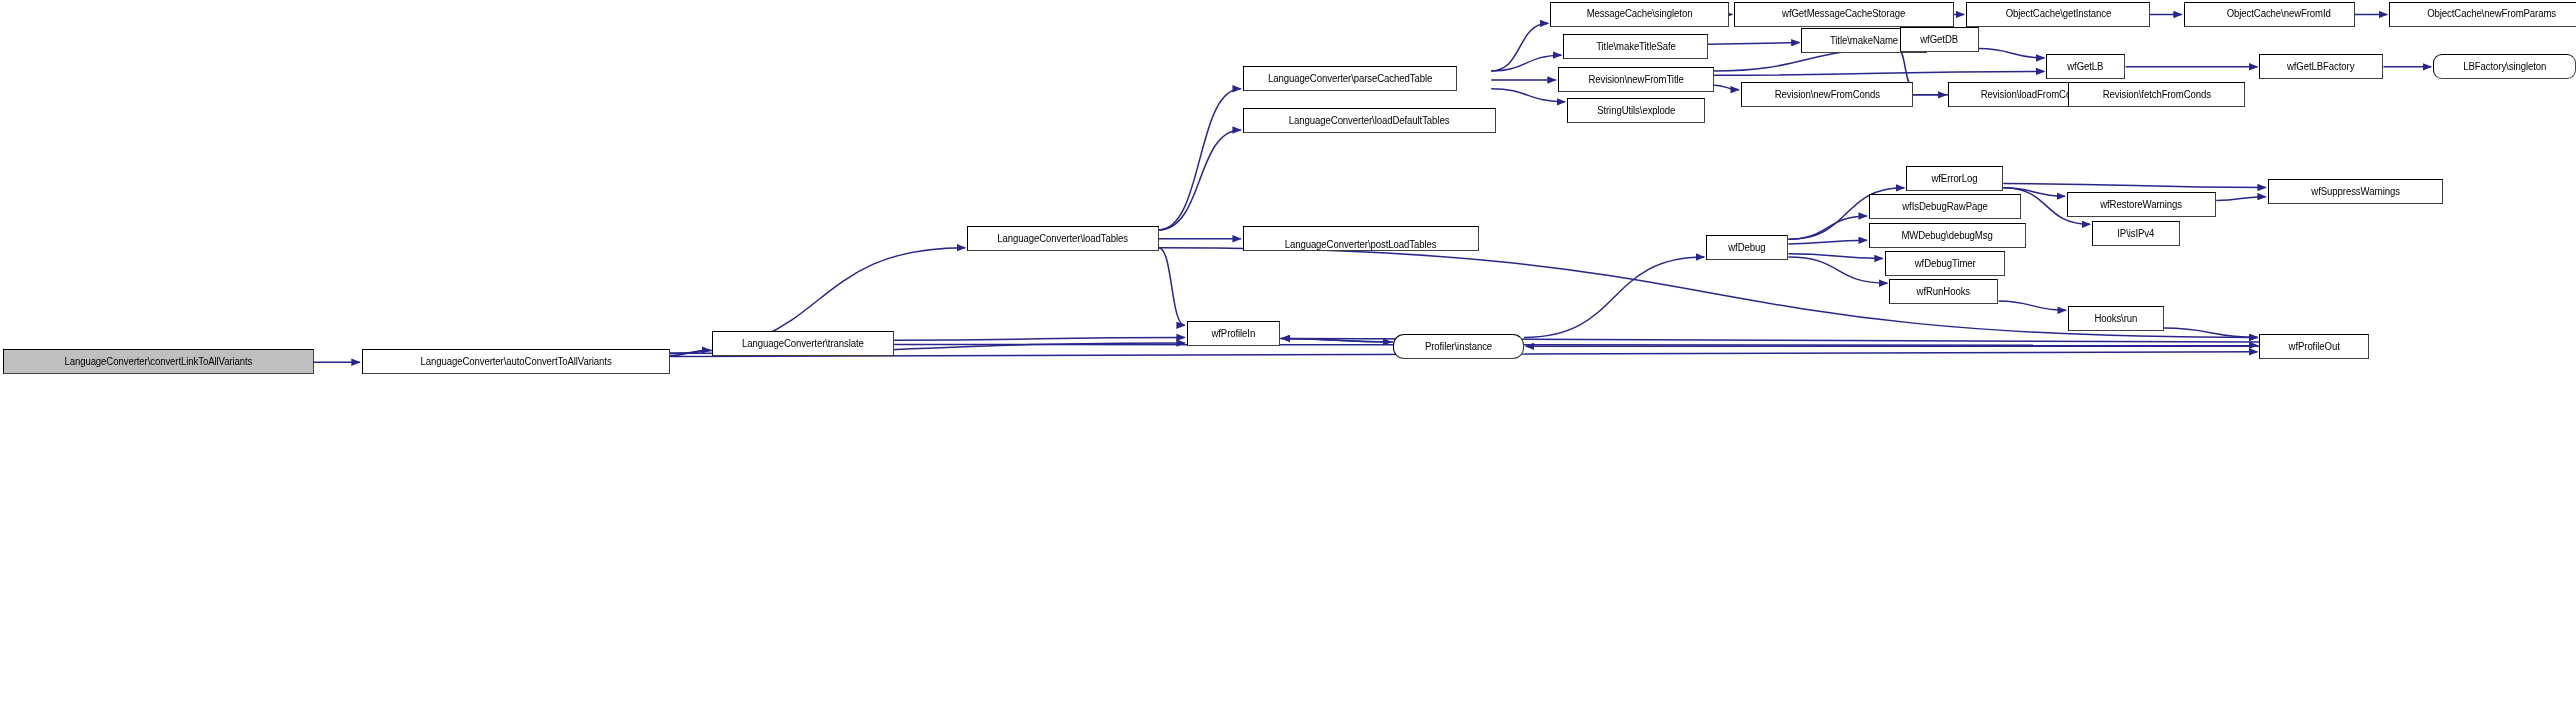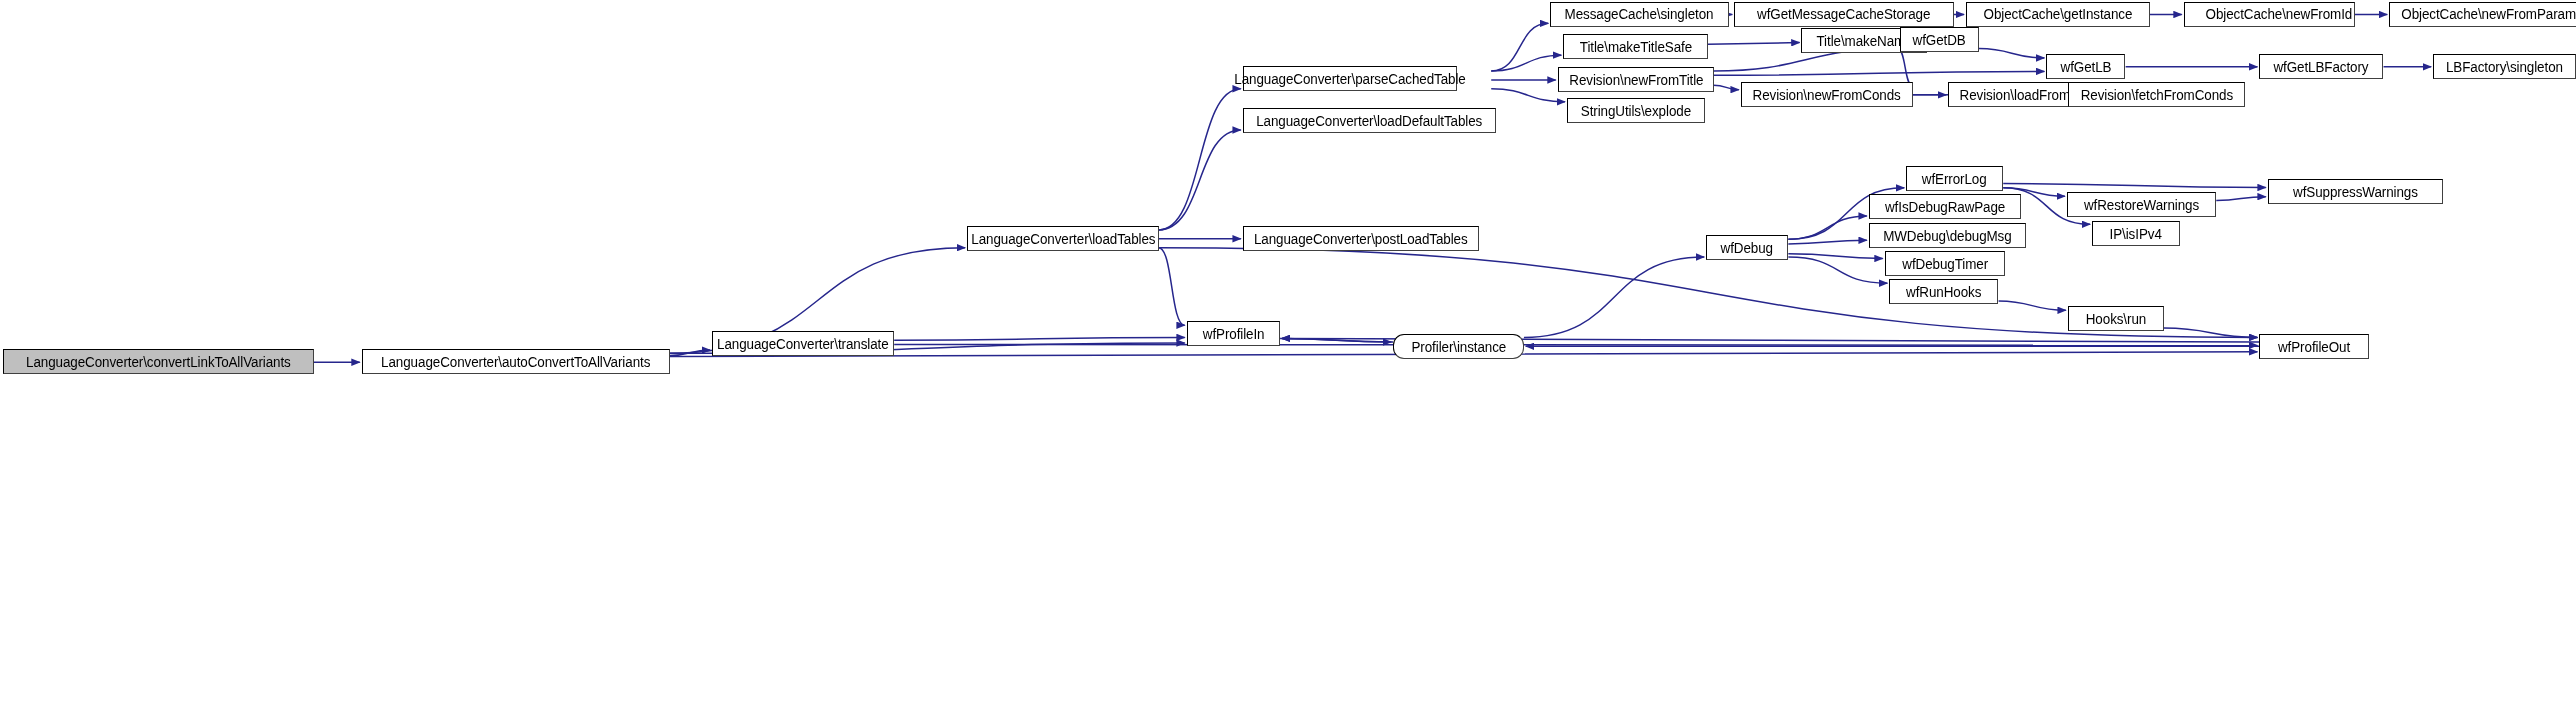--- a/index.html
+++ b/index.html
@@ -25,21 +25,21 @@
     border:0.9px solid #000000;
     border-right-width:1.9px;
     border-bottom-width:1.9px;
     border-right-color:#404040;
     border-bottom-color:#404040;
     display:flex;
     align-items:center;
     justify-content:center;
     white-space:nowrap;
     color:#000000;
-    font-size:14px;
+    font-size:10px;
     line-height:1;
     letter-spacing:-0.1px;
     z-index:5;
   }
   .gnode.root{
     background:#bfbfbf;
   }
   .nlabel{
     display:block;
     padding:0 6.5px;
@@ -112,21 +112,21 @@
       </div>
       <div class="gnode" style="left: 362px; top: 349px; width: 308px; height: 25px;">
         <span class="nlabel">LanguageConverter\autoConvertToAllVariants</span>
       </div>
       <div class="gnode" style="left: 712px; top: 331px; width: 182px; height: 25px;">
         <span class="nlabel">LanguageConverter\translate</span>
       </div>
       <div class="gnode" style="left: 967px; top: 226px; width: 192px; height: 25px;">
         <span class="nlabel">LanguageConverter\loadTables</span>
       </div>
-      <div class="gnode" style="left: 1243px; top: 226px; width: 236px; height: 25px;">
+      <div class="gnode" style="left: 1243px; top: 226px; width: 236px; height: 25px; align-items: flex-end;">
         <span class="nlabel">LanguageConverter\postLoadTables</span>
       </div>
       <div class="gnode" style="left: 1243px; top: 66px; width: 214px; height: 25px;">
         <span class="nlabel">LanguageConverter\parseCachedTable</span>
       </div>
       <div class="gnode" style="left: 1243px; top: 108px; width: 253px; height: 25px;">
         <span class="nlabel">LanguageConverter\loadDefaultTables</span>
       </div>
       <div class="gnode" style="left: 1550px; top: 1.9px; width: 179px; height: 25px;">
         <span class="nlabel">MessageCache\singleton</span>
@@ -166,21 +166,21 @@
       </div>
       <div class="gnode" style="left: 2184px; top: 1.9px; width: 171px; height: 25px; padding-left: 19px;">
         <span class="nlabel">ObjectCache\newFromId</span>
       </div>
       <div class="gnode" style="left: 2259px; top: 54px; width: 124px; height: 25px;">
         <span class="nlabel">wfGetLBFactory</span>
       </div>
       <div class="gnode" style="left: 2389px; top: 1.9px; width: 205px; height: 25px;">
         <span class="nlabel">ObjectCache\newFromParams</span>
       </div>
-      <div class="gnode" style="left: 2433px; top: 54px; width: 143px; height: 25px;">
+      <div class="gnode" style="left: 2433px; top: 54px; width: 143px; height: 25px; border-radius: 9px;">
         <span class="nlabel">LBFactory\singleton</span>
       </div>
       <div class="gnode" style="left: 1906px; top: 166px; width: 97px; height: 25px;">
         <span class="nlabel">wfErrorLog</span>
       </div>
       <div class="gnode" style="left: 1869px; top: 194px; width: 152px; height: 25px; justify-content: center;">
         <span class="nlabel">wfIsDebugRawPage</span>
       </div>
       <div class="gnode" style="left: 1869px; top: 223px; width: 157px; height: 25px;">
         <span class="nlabel">MWDebug\debugMsg</span>

